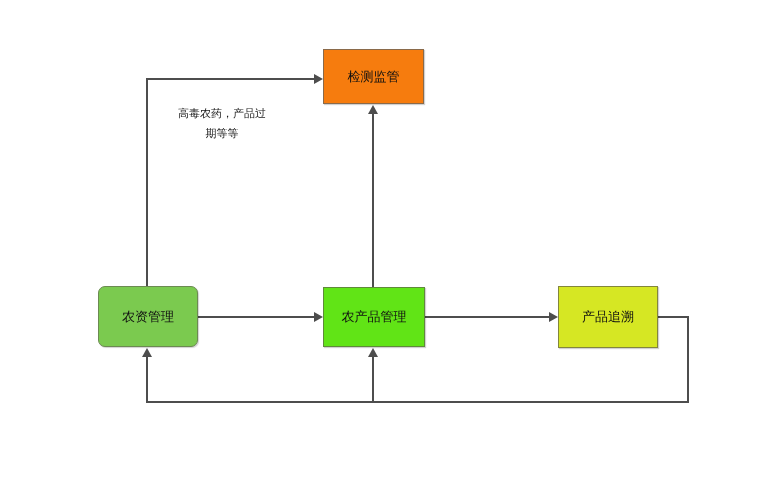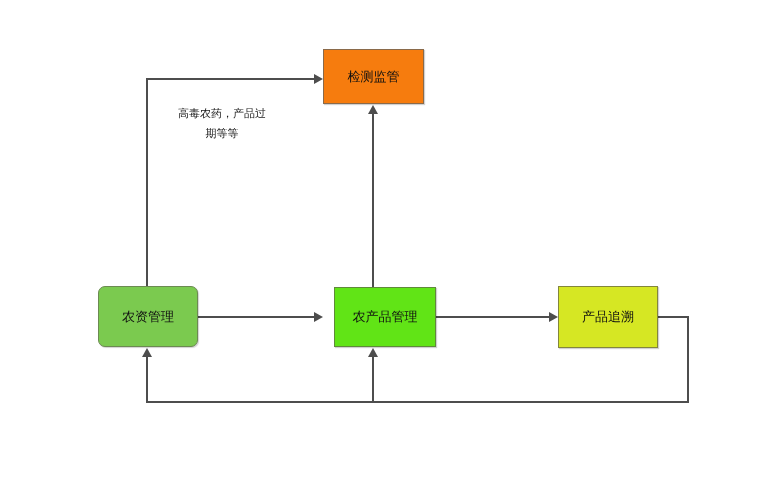--- a/index.html
+++ b/index.html
@@ -64,21 +64,21 @@
   }
   .edge-label.residue {
     left: 398px;
     top: 120px;
     width: 60px;
     line-height: 17px;
   }
   
   .node-inspection   { left: 323px; top: 49px;  width: 101px; height: 55px; }
   .node-inputs       { left: 98px;  top: 286px; width: 100px; height: 61px; border-radius: 7px; }
-  .node-products     { left: 334px; top: 287px; width: 102px; height: 60px; }
+  .node-products     { left: 323px; top: 287px; width: 102px; height: 60px; }
   .node-traceability { left: 558px; top: 286px; width: 100px; height: 62px; }
 </style>
 </head>
 <body>
 
 <div class="canvas" style="--connector: #4d4d4d;">
 
   <div class="seg" style="left:146px; top:78px; width:2px; height:209px;"></div>
   <div class="seg" style="left:146px; top:78px; width:169px; height:2px;"></div>
   <div class="arrow arrow-right" style="left:314px; top:74px;"></div>

